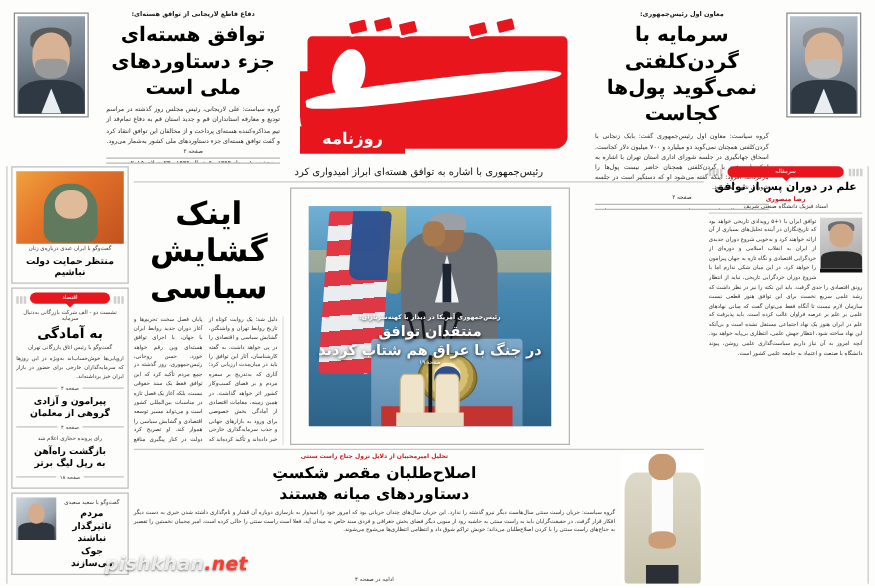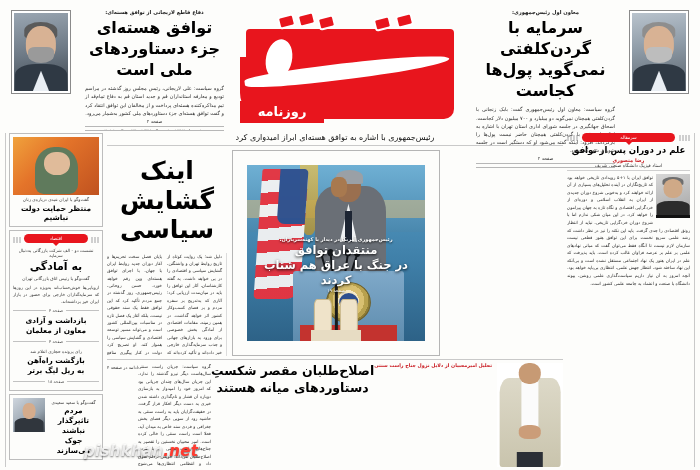--- a/index.html
+++ b/index.html
@@ -404,21 +404,21 @@
     text-align: justify;
     color: #2e2e2e;
     flex: 1;
     overflow: hidden;
   }
   .lead-cols .col { flex: 1; }
   .lead-cols .col + .col { border-right: 1px solid #dcdcdc; padding-right: 4px; }
 
   
   #photo-block {
-    width: 208px;
+    width: 224px;
     border: 1px solid #b5b5b5;
     padding: 14px;
     position: relative;
     display: flex;
     flex-direction: column;
   }
   #photo {
     position: relative;
     width: 100%;
     flex: 1;
@@ -600,21 +600,21 @@
   
   #bottom-story {
     border-top: 1px solid #c9c9c9;
     margin-top: 3px;
     padding-top: 3px;
     display: flex;
     flex-direction: row-reverse;
     gap: 5px;
     height: 108px;
   }
-  #bs-text { flex: 1; min-width: 0; display: flex; }
+  #bs-text { flex: 1; min-width: 0; display: flex; flex-direction: column; }
   #bs-kicker {
     font-size: 4.8px; font-weight: bold; color: #c8161d;
     text-align: center; margin-bottom: 2px;
   }
   #bs-title {
     font-size: 12.5px; font-weight: bold; text-align: center;
     line-height: 1.34; color: #000; letter-spacing: -.3px;
     margin-bottom: 3px;
   }
   #bs-body {
@@ -808,22 +808,22 @@
               <i></i>
             </div>
         </div>
         <div class="rail-kicker">نشست دو - الف شرکت بازرگانی به‌دنبال سرمایه</div>
         <div class="rail-title big">به آمادگی</div>
         <div class="rail-kicker">گفت‌وگو با رئیس اتاق بازرگانی تهران</div>
         <div class="rail-body">اروپایی‌ها خوش‌حساب‌اند به‌ویژه در این روزها که سرمایه‌گذاران خارجی برای حضور در بازار ایران خیز برداشته‌اند.</div>
         <div class="rail-sep">
           <span>صفحه ۴</span>
         </div>
-        <div class="rail-title">بازداشت و آزادی</div>
-        <div class="rail-title">معاون از معلمان</div>
+        <div class="rail-title">پیرامون و آزادی</div>
+        <div class="rail-title">گروهی از معلمان</div>
         <div class="rail-sep">
           <span>صفحه ۴</span>
         </div>
         <div class="rail-kicker">رای پرونده حجازی اعلام شد</div>
         <div class="rail-title">بازگشت راه‌آهن</div>
         <div class="rail-title">به ریل لیگ برتر</div>
         <div class="rail-sep">
           <span>صفحه ۱۸</span>
         </div>
       </div>

